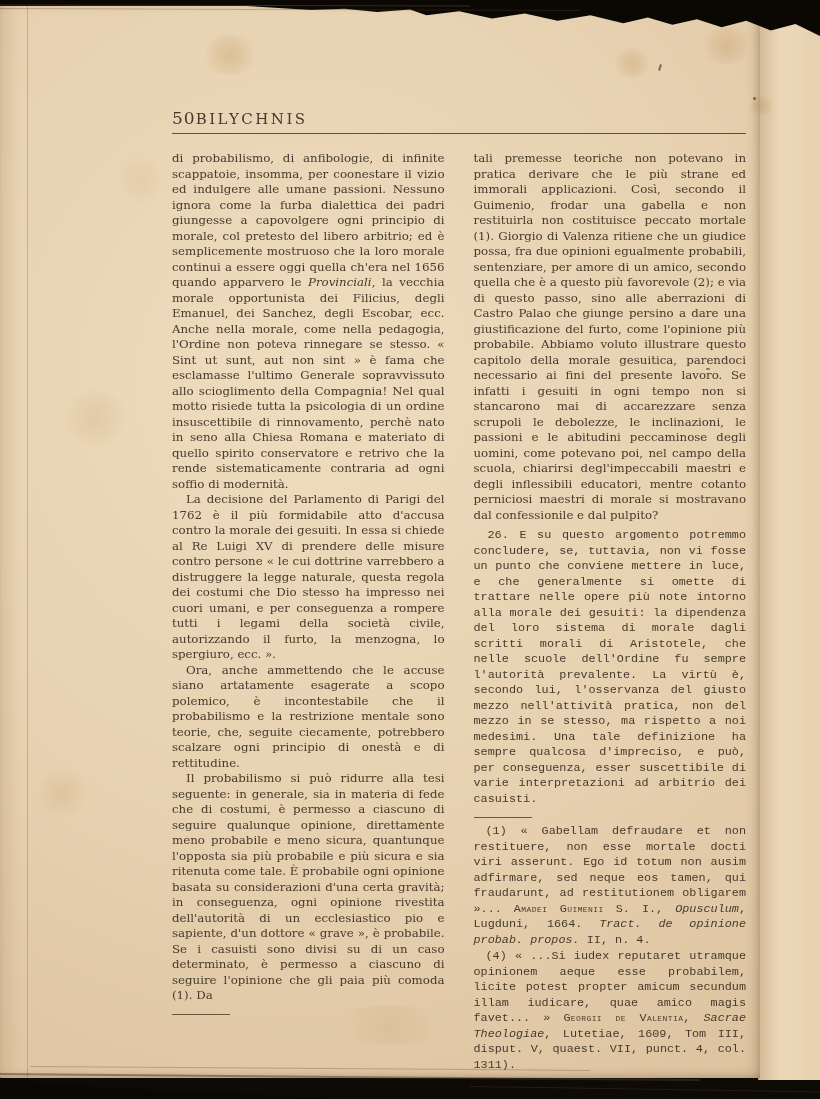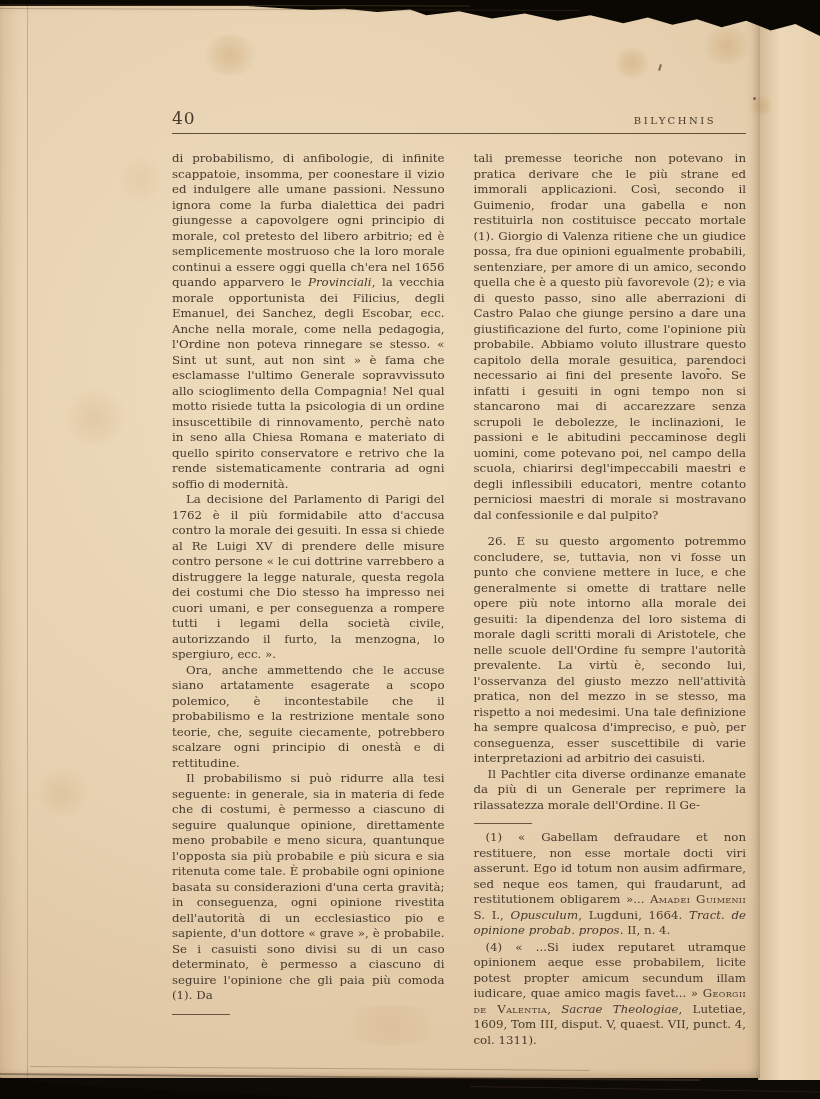--- a/index.html
+++ b/index.html
@@ -50,32 +50,32 @@
   .stain.s8{left:120px;top:150px;width:40px;height:60px;opacity:.4;}
   .speck{position:absolute;background:rgba(72,52,34,.65);border-radius:50%;z-index:3;}
   .speck.k1{left:659px;top:64px;width:2px;height:7px;transform:rotate(18deg);border-radius:1px;}
   .speck.k2{left:753px;top:97px;width:3px;height:3px;}
   .speck.k3{left:706px;top:368px;width:4px;height:2px;}
   .speck.k4{left:420px;top:822px;width:2px;height:2px;}
   
   .content{position:absolute;left:172px;top:108px;width:574px;z-index:4;color:#463a2d;}
   .header-row{display:flex;align-items:baseline;}
   .page-number{font-size:17px;letter-spacing:1px;}
-  .journal-title{flex:1;text-align:right;font-size:10px;letter-spacing:2.5px;padding-right:30px;}
+  .journal-title{flex:1;text-align:left;font-size:15px;letter-spacing:2.5px;padding-right:30px;}
   .header-rule{border:0;border-top:1.3px solid rgba(72,55,38,.85);margin:5px 0 0 0;}
   .columns{display:flex;gap:29px;margin-top:17px;}
   .col{width:279px;}
   .col p{
     margin:0;font-size:11.8px;line-height:15.5px;text-align:justify;
     text-justify:inter-word;hyphens:none;
   }
   .col p.indent{text-indent:14px;}
-  .col p.spaced{margin-top:11px;}
+  .col p.spaced{margin-top:5px;font-family:Liberation Mono, monospace;}
   .fn-rule{border:0;border-top:1px solid rgba(72,55,38,.8);width:58px;margin:10px 0 6px 0;}
-  .footnote{font-size:10.6px;line-height:13.4px;text-align:justify;margin:0;}
+  .footnote{font-size:10.6px;line-height:13.4px;text-align:justify;margin:0;font-family:Liberation Mono, monospace;}
   .footnote + .footnote{margin-top:1px;}
   .footnote{text-indent:12px;}
   .run-italic{font-style:italic;}
   .run-smallcaps{font-variant:small-caps;letter-spacing:.4px;}
 </style>
 </head>
 <body>
 
 <div class="under-page"></div>
 <div class="page-main">
@@ -99,38 +99,37 @@
 <div class="top-line-1"></div>
 <div class="top-line-2"></div>
 <div class="bottom-line-2"></div>
 <div class="bottom-line-1"></div>
 <div class="bottom-line-3"></div>
 <div class="bottom-black"></div>
 
 <div class="content">
 
   <div class="header-row">
-    <span class="page-number">40</span>
+    <span class="page-number">50</span>
     <span class="journal-title">BILYCHNIS</span>
   </div>
   <hr class="header-rule">
 
   <div class="columns">
 
     <div class="col">
       <p><span>di probabilismo, di anfibologie, di infinite scappatoie, insomma, per coonestare il vizio ed indulgere alle umane passioni. Nessuno ignora come la furba dialettica dei padri giungesse a capovolgere ogni principio di morale, col pretesto del libero arbitrio; ed è semplicemente mostruoso che la loro morale continui a essere oggi quella ch'era nel 1656 quando apparvero le </span><span class="run-italic">Provinciali</span><span>, la vecchia morale opportunista dei Filicius, degli Emanuel, dei Sanchez, degli Escobar, ecc. Anche nella morale, come nella pedagogia, l'Ordine non poteva rinnegare se stesso. « Sint ut sunt, aut non sint » è fama che esclamasse l'ultimo Generale sopravvissuto allo scioglimento della Compagnia! Nel qual motto risiede tutta la psicologia di un ordine insuscettibile di rinnovamento, perchè nato in seno alla Chiesa Romana e materiato di quello spirito conservatore e retrivo che la rende sistematicamente contraria ad ogni soffio di modernità.</span></p>
       <p class="indent"><span>La decisione del Parlamento di Parigi del 1762 è il più formidabile atto d'accusa contro la morale dei gesuiti. In essa si chiede al Re Luigi XV di prendere delle misure contro persone « le cui dottrine varrebbero a distruggere la legge naturale, questa regola dei costumi che Dio stesso ha impresso nei cuori umani, e per conseguenza a rompere tutti i legami della società civile, autorizzando il furto, la menzogna, lo spergiuro, ecc. ».</span></p>
       <p class="indent"><span>Ora, anche ammettendo che le accuse siano artatamente esagerate a scopo polemico, è incontestabile che il probabilismo e la restrizione mentale sono teorie, che, seguite ciecamente, potrebbero scalzare ogni principio di onestà e di rettitudine.</span></p>
       <p class="indent"><span>Il probabilismo si può ridurre alla tesi seguente: in generale, sia in materia di fede che di costumi, è permesso a ciascuno di seguire qualunque opinione, direttamente meno probabile e meno sicura, quantunque l'opposta sia più probabile e più sicura e sia ritenuta come tale. È probabile ogni opinione basata su considerazioni d'una certa gravità; in conseguenza, ogni opinione rivestita dell'autorità di un ecclesiastico pio e sapiente, d'un dottore « grave », è probabile. Se i casuisti sono divisi su di un caso determinato, è permesso a ciascuno di seguire l'opinione che gli paia più comoda (1). Da</span></p>
       <hr class="fn-rule">
     </div>
 
     <div class="col">
       <p><span>tali premesse teoriche non potevano in pratica derivare che le più strane ed immorali applicazioni. Così, secondo il Guimenio, frodar una gabella e non restituirla non costituisce peccato mortale (1). Giorgio di Valenza ritiene che un giudice possa, fra due opinioni egualmente probabili, sentenziare, per amore di un amico, secondo quella che è a questo più favorevole (2); e via di questo passo, sino alle aberrazioni di Castro Palao che giunge persino a dare una giustificazione del furto, come l'opinione più probabile. Abbiamo voluto illustrare questo capitolo della morale gesuitica, parendoci necessario ai fini del presente lavoro. Se infatti i gesuiti in ogni tempo non si stancarono mai di accarezzare senza scrupoli le debolezze, le inclinazioni, le passioni e le abitudini peccaminose degli uomini, come potevano poi, nel campo della scuola, chiarirsi degl'impeccabili maestri e degli inflessibili educatori, mentre cotanto perniciosi maestri di morale si mostravano dal confessionile e dal pulpito?</span></p>
       <p class="indent spaced"><span>26. E su questo argomento potremmo concludere, se, tuttavia, non vi fosse un punto che conviene mettere in luce, e che generalmente si omette di trattare nelle opere più note intorno alla morale dei gesuiti: la dipendenza del loro sistema di morale dagli scritti morali di Aristotele, che nelle scuole dell'Ordine fu sempre l'autorità prevalente. La virtù è, secondo lui, l'osservanza del giusto mezzo nell'attività pratica, non del mezzo in se stesso, ma rispetto a noi medesimi. Una tale definizione ha sempre qualcosa d'impreciso, e può, per conseguenza, esser suscettibile di varie interpretazioni ad arbitrio dei casuisti.</span></p>
-      <p class="indent"><span>Il Pachtler cita diverse ordinanze emanate da più di un Generale per reprimere la rilassatezza morale dell'Ordine. Il Ge-</span></p>
       <hr class="fn-rule">
       <p class="footnote"><span>(1) « Gabellam defraudare et non restituere, non esse mortale docti viri asserunt. Ego id totum non ausim adfirmare, sed neque eos tamen, qui fraudarunt, ad restitutionem obligarem »... </span><span class="run-smallcaps">Amadei Guimenii</span><span> S. I., </span><span class="run-italic">Opusculum</span><span>, Lugduni, 1664. </span><span class="run-italic">Tract. de opinione probab. propos.</span><span> II, n. 4.</span></p>
       <p class="footnote"><span>(4) « ...Si iudex reputaret utramque opinionem aeque esse probabilem, licite potest propter amicum secundum illam iudicare, quae amico magis favet... » </span><span class="run-smallcaps">Georgii de Valentia</span><span>, </span><span class="run-italic">Sacrae Theologiae</span><span>, Lutetiae, 1609, Tom III, disput. V, quaest. VII, punct. 4, col. 1311).</span></p>
     </div>
 
   </div>
 </div>
 
 </body></html>

